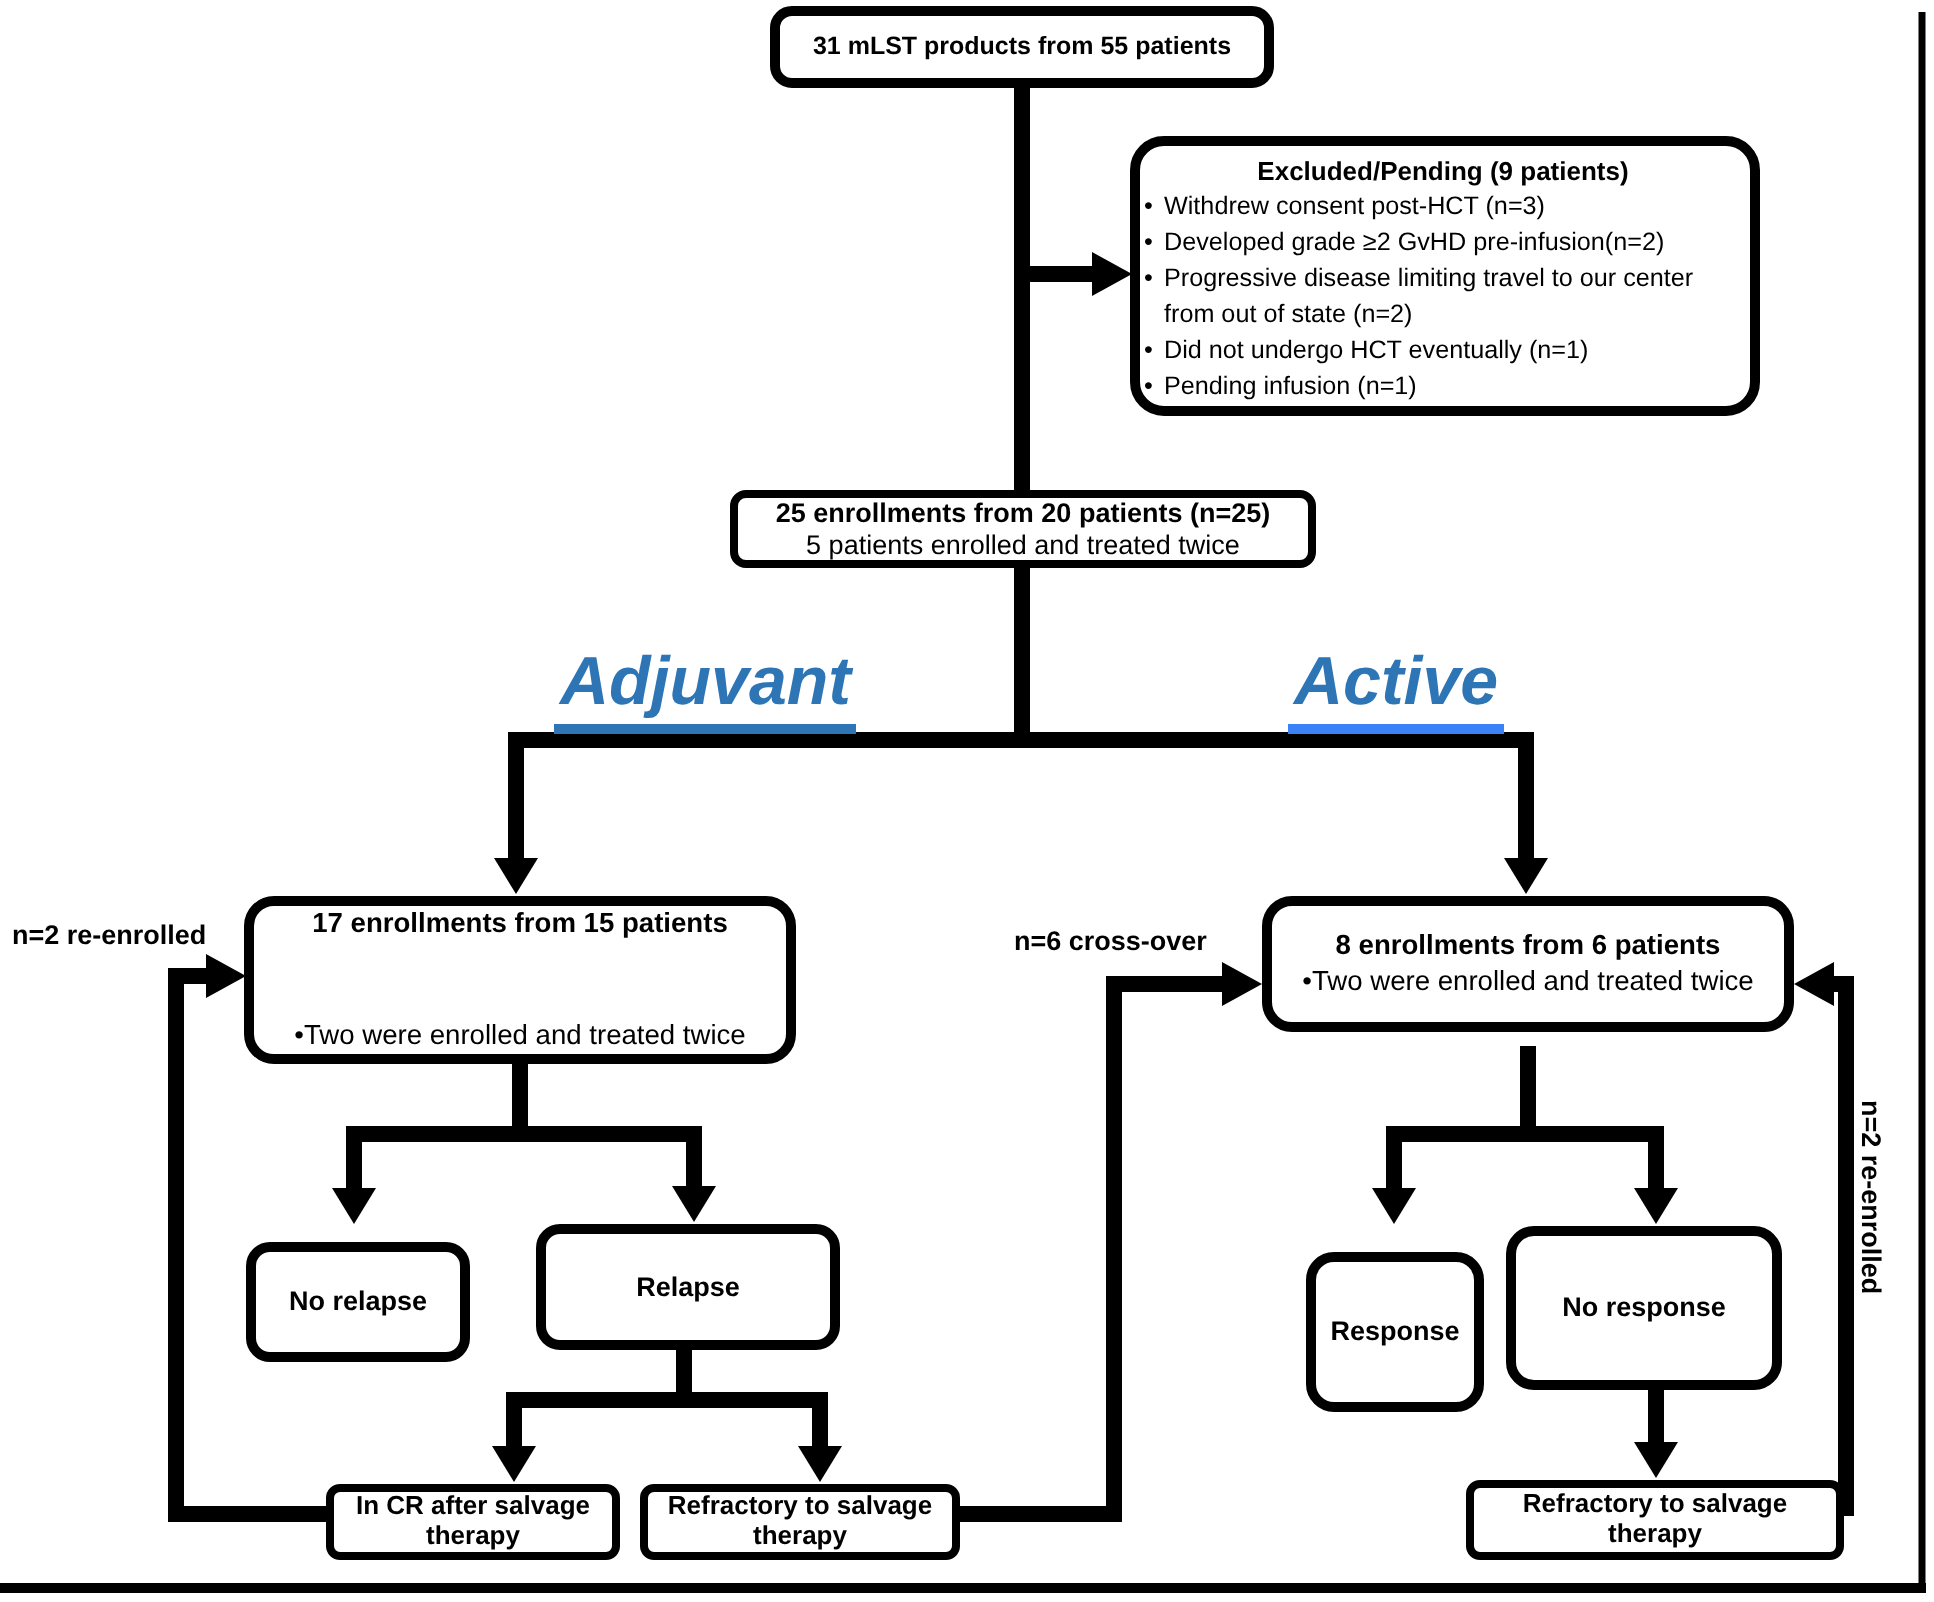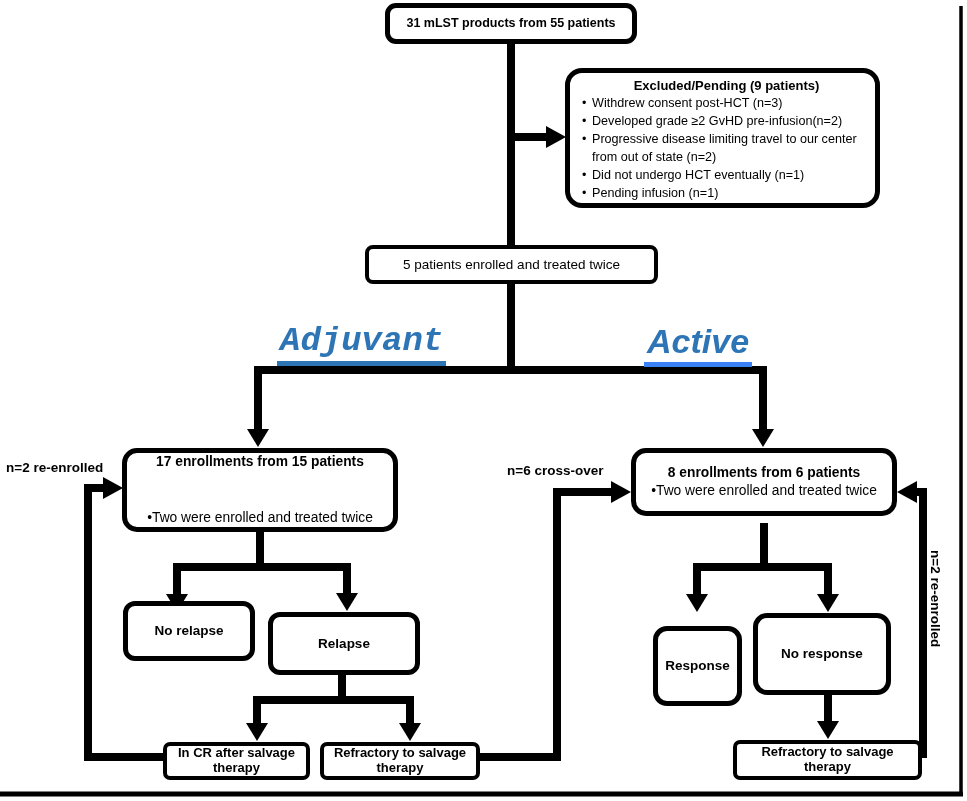--- a/index.html
+++ b/index.html
@@ -12,49 +12,49 @@
        box-sizing:border-box;display:flex;flex-direction:column;
        align-items:center;justify-content:center;text-align:center;
        line-height:1.18;}
   .bold{font-weight:bold;}
 
   
   #products-box{left:385px;top:3px;width:252px;height:41px;border-radius:11px;
                 font-size:12.5px;font-weight:bold;padding:1px 14px;}
   #excluded-box{left:565px;top:68px;width:315px;height:140px;border-radius:17px;
                 align-items:stretch;justify-content:flex-start;text-align:left;
-                padding:4px 4px 2px 12px;font-size:12.6px;line-height:1.42;}
+                padding:4px 4px 2px 2px;font-size:12.6px;line-height:1.42;}
   #excluded-box .ttl{text-align:center;font-weight:bold;font-size:13px;}
   .brow{display:flex;}
   .brow .bt{width:10px;flex:0 0 10px;text-align:left;}
   .brow .bx{flex:1;}
   #enroll-box{left:365px;top:245px;width:293px;height:39px;border-width:4px;
               border-radius:8px;font-size:13.5px;line-height:1.16;padding:0;}
   #adjuvant-box{left:122px;top:448px;width:276px;height:84px;border-radius:15px;
                 font-size:13.8px;line-height:1.3;gap:38px;}
   #active-box{left:631px;top:448px;width:266px;height:68px;border-radius:15px;
               font-size:13.8px;line-height:1.3;}
-  #no-relapse-box{left:123px;top:601px;width:132px;height:60px;border-radius:12px;
+  #no-relapse-box{left:123px;top:621px;width:112px;height:60px;border-radius:12px;
                   font-size:13.5px;font-weight:bold;}
   #relapse-box{left:268px;top:612px;width:152px;height:63px;border-radius:12px;
                font-size:13.5px;font-weight:bold;}
   #response-box{left:653px;top:613px;width:89px;height:80px;border-radius:14px;
                 font-size:13.5px;font-weight:bold;margin-top:13px;}
   #no-response-box{left:753px;top:613px;width:138px;height:82px;border-radius:14px;
                    font-size:13.5px;font-weight:bold;}
   .small-box{border-width:4px !important;border-radius:7px !important;
              font-size:13px;font-weight:bold;line-height:1.15;padding:0 2px;}
   #cr-salvage-box{left:163px;top:742px;width:147px;height:38px;}
   #refractory-left-box{left:320px;top:742px;width:160px;height:38px;}
   #refractory-right-box{left:733px;top:740px;width:189px;height:40px;}
 
   
   .branch-label{position:absolute;font-size:34px;font-weight:bold;font-style:italic;
                 padding:0 3px 1px 3px;}
-  #adjuvant-label{left:277px;top:322px;font-family:Liberation Mono, monospace;}
+  #adjuvant-label{left:277px;top:322px;}
   #active-label{left:644px;top:322px;}
 
   .edge-label{position:absolute;font-size:13.5px;font-weight:bold;white-space:nowrap;}
   #reenrolled-left-label{left:6px;top:460px;}
   #crossover-label{left:507px;top:463px;}
   #reenrolled-right-label{left:928px;top:550px;writing-mode:vertical-rl;}
 </style>
 </head>
 <body>
 
@@ -128,20 +128,21 @@
       <span class="bt">•</span>
       <span class="bx">Did not undergo HCT eventually (n=1)</span>
     </div>
     <div class="brow">
       <span class="bt">•</span>
       <span class="bx">Pending infusion (n=1)</span>
     </div>
   </div>
 
   <div class="box" id="enroll-box">
+    <span class="bold">25 enrollments from 20 patients (n=25)</span>
     <span>5 patients enrolled and treated twice</span>
   </div>
 
   <div class="branch-label" id="adjuvant-label" style="color:#2e75b6;border-bottom:5px solid #2e75b6;">
     <span>Adjuvant</span>
   </div>
   <div class="branch-label" id="active-label" style="color:#2e75b6;border-bottom:5px solid #3b82f6;">
     <span>Active</span>
   </div>
 

